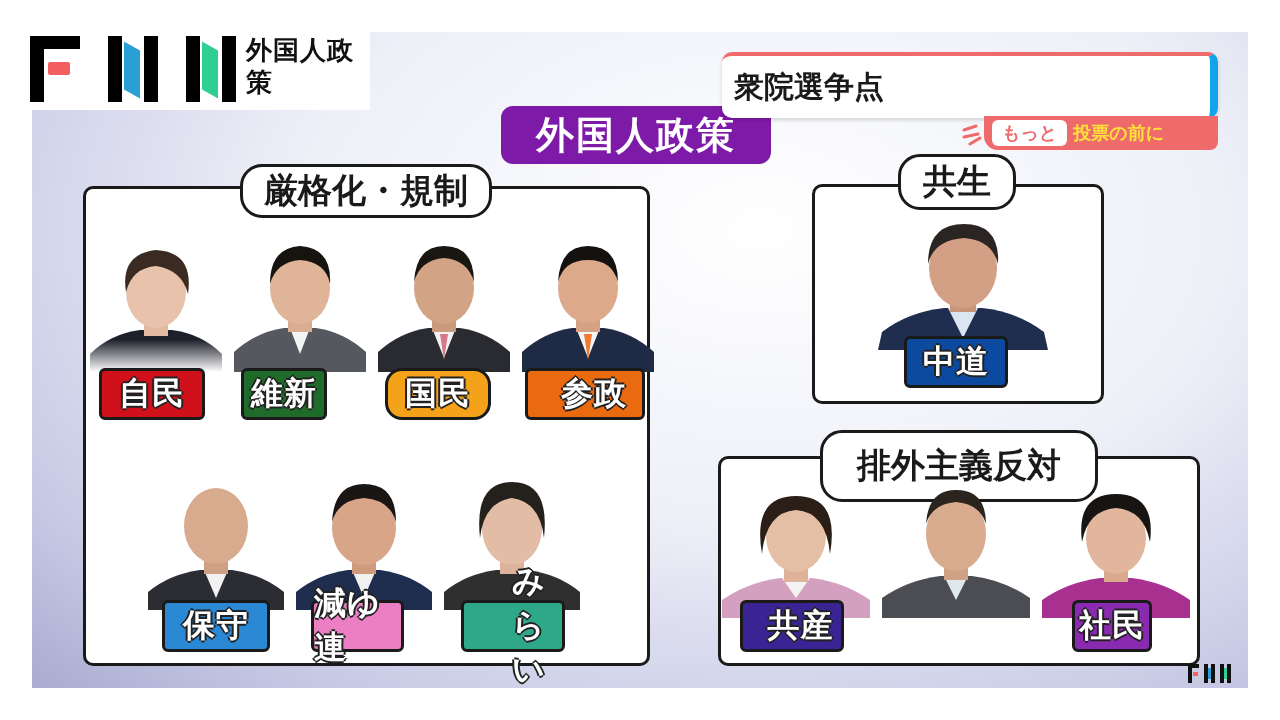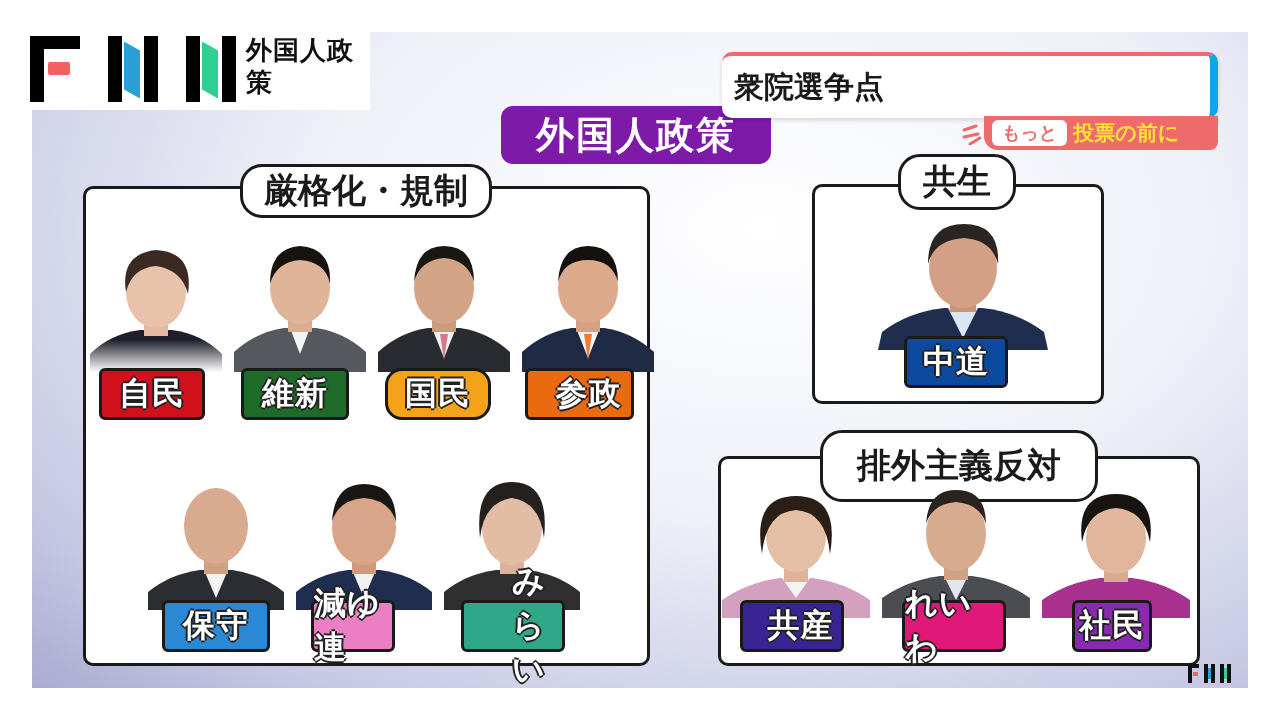--- a/index.html
+++ b/index.html
@@ -26,21 +26,21 @@
       box-shadow: 0 2px 4px rgba(0,0,0,0.15);
       display: flex; align-items: center; padding-left: 12px; font-weight: bold; font-size: 30px; white-space: nowrap;
     }
     .headline .dark { color: #1a1a1a; }
     .headline .pink { color: #d040b0; margin-left: 10px; }
     .subbanner {
       position: absolute; left: 984px; top: 116px; width: 234px; height: 34px;
       background: #ef6a6a; border-radius: 0 0 8px 14px; display: flex; align-items: center; padding-left: 8px; gap: 6px;
     }
     .motto { background: #fff; color: #ef6a6a; font-weight: bold; font-size: 18px; padding: 1px 10px; border-radius: 6px; }
-    .mae { color: #ffe23a; font-weight: bold; font-size: 21px; }
+    .mae { color: #ffe23a; font-weight: bold; font-size: 18px; }
     .spark { position: absolute; left: 962px; top: 124px; width: 24px; height: 22px; }
 
     
     .main-title {
       position: absolute; left: 501px; top: 106px; width: 270px; height: 58px;
       background: #7e1aa8; border-radius: 12px; color: #ffffff; font-weight: bold; font-size: 38px;
       display: flex; align-items: center; justify-content: center; letter-spacing: 2px;
     }
 
     
@@ -110,23 +110,23 @@
       <path d="M0 134 L0 114 Q22 94 50 90 L82 90 Q110 94 132 114 L132 134 Z" fill="#1f2b44"></path>
       <path d="M54 90 L66 120 L78 90 Z" fill="#f4f4f4"></path>
       <path d="M62 96 L66 122 L70 96 Z" fill="#ef7a30"></path>
       <rect x="54" y="74" width="24" height="20" fill="#d5a083"></rect>
       <ellipse cx="66" cy="50" rx="30" ry="35" fill="#dca98b"></ellipse>
       <path d="M36 44 Q38 8 66 8 Q96 8 96 44 Q90 22 66 22 Q42 22 36 44 Z" fill="#15110e"></path>
     </svg>
   </div>
 
   <div class="party-badge" style="left:67px; top:336px; width:106px; background:#d0101a;">自民</div>
-  <div class="party-badge" style="left:209px; top:336px; width:108px; background:#1f6b2a;">維新</div>
+  <div class="party-badge" style="left:209px; top:336px; width:86px; background:#1f6b2a;">維新</div>
   <div class="party-badge" style="left:353px; top:336px; width:106px; background:#f4a21a;border-radius:17px;">国民</div>
-  <div class="party-badge" style="left:493px; top:336px; width:109px; background:#ea6a10;padding-left:18px;">参政</div>
+  <div class="party-badge" style="left:493px; top:336px; width:120px; background:#ea6a10;padding-left:18px;">参政</div>
 
   <div class="person" style="left:116px; top:446px; width:136px; height:132px;">
     <svg class="portrait" viewBox="0 0 136 132">
       <path d="M0 132 L0 114 Q22 96 52 92 L84 92 Q114 96 136 114 L136 132 Z" fill="#2b2d33"></path>
       <path d="M56 92 L68 120 L80 92 Z" fill="#f1f1f1"></path>
       <rect x="56" y="76" width="24" height="20" fill="#cfa083"></rect>
       <ellipse cx="68" cy="48" rx="32" ry="38" fill="#d8aa8e"></ellipse>
     </svg>
   </div>
   <div class="person" style="left:264px; top:446px; width:136px; height:132px;">
@@ -141,21 +141,21 @@
   <div class="person" style="left:412px; top:446px; width:136px; height:132px;">
     <svg class="portrait" viewBox="0 0 136 132">
       <path d="M0 132 L0 114 Q22 96 52 92 L84 92 Q114 96 136 114 L136 132 Z" fill="#2f2f30"></path>
       <rect x="56" y="76" width="24" height="20" fill="#dcb29a"></rect>
       <ellipse cx="68" cy="50" rx="30" ry="37" fill="#e2bca4"></ellipse>
       <path d="M36 60 Q30 4 68 4 Q106 4 100 60 Q96 24 68 20 Q40 24 36 60 Z" fill="#24201c"></path>
     </svg>
   </div>
 
   <div class="party-badge" style="left:130px; top:568px; width:108px; background:#2a88d4;">保守</div>
-  <div class="party-badge" style="left:279px; top:568px; width:84px; background:#ec7fc4;">減ゆ連</div>
+  <div class="party-badge" style="left:279px; top:568px; width:93px; background:#ec7fc4;">減ゆ連</div>
   <div class="party-badge" style="left:429px; top:568px; width:104px; background:#2fa88a;padding-left:48px;">みらい</div>
 
   <div class="panel" style="left:780px; top:152px; width:292px; height:220px;"></div>
   <div class="panel-title" style="left:866px; top:122px; width:118px; height:56px; font-size:34px;text-align:right;">共生</div>
   <div class="person" style="left:846px; top:184px; width:170px; height:134px;">
     <svg class="portrait" viewBox="0 0 170 134">
       <path d="M0 134 L4 116 Q30 96 66 92 L104 92 Q140 96 166 116 L170 134 Z" fill="#1f2d4f"></path>
       <path d="M70 92 L85 122 L100 92 Z" fill="#dce6f2"></path>
       <rect x="72" y="76" width="26" height="20" fill="#c99478"></rect>
       <ellipse cx="85" cy="52" rx="34" ry="40" fill="#d4a085"></ellipse>
@@ -188,21 +188,20 @@
   <div class="person" style="left:1010px; top:456px; width:148px; height:130px;">
     <svg class="portrait" viewBox="0 0 148 130">
       <path d="M0 130 L0 112 Q26 94 58 90 L90 90 Q122 94 148 112 L148 130 Z" fill="#a8308e"></path>
       <rect x="62" y="74" width="24" height="20" fill="#d9aa8e"></rect>
       <ellipse cx="74" cy="50" rx="30" ry="36" fill="#e2b69c"></ellipse>
       <path d="M40 54 Q34 6 74 6 Q114 6 108 54 Q102 22 74 20 Q46 22 40 54 Z" fill="#181412"></path>
     </svg>
   </div>
 
   <div class="party-badge" style="left:708px; top:568px; width:104px; background:#3a2494;padding-left:17px;">共産</div>
-  <div class="party-badge" style="left:870px; top:568px; width:104px; background:#e0187a;">れいわ</div>
   <div class="party-badge" style="left:1040px; top:568px; width:80px; background:#8a2ab0;">社民</div>
 
 </div>
 
 <div class="logo">
   <div class="logo-letters">
     <div class="logo-letter">
       <div class="bar" style="left:0; top:0; width:14px; height:66px;"></div>
       <div class="bar" style="left:0; top:0; width:50px; height:13px;"></div>
       <div style="position:absolute; left:18px; top:26px; width:22px; height:13px; background:#f26060; border-radius:2px;"></div>

